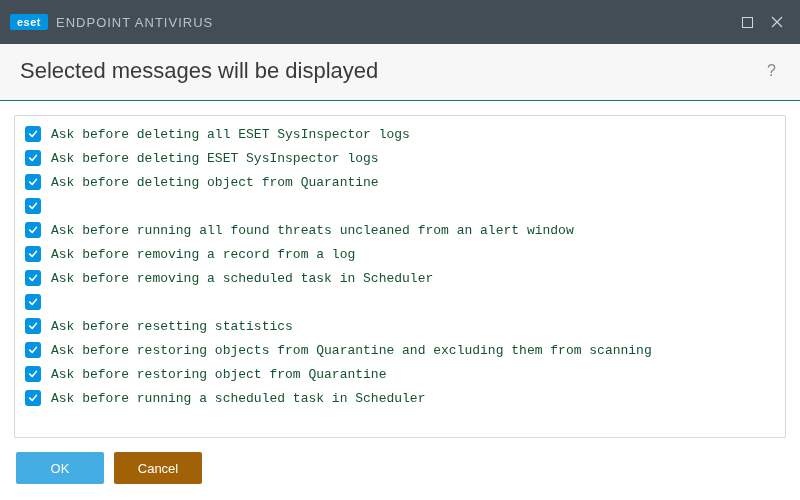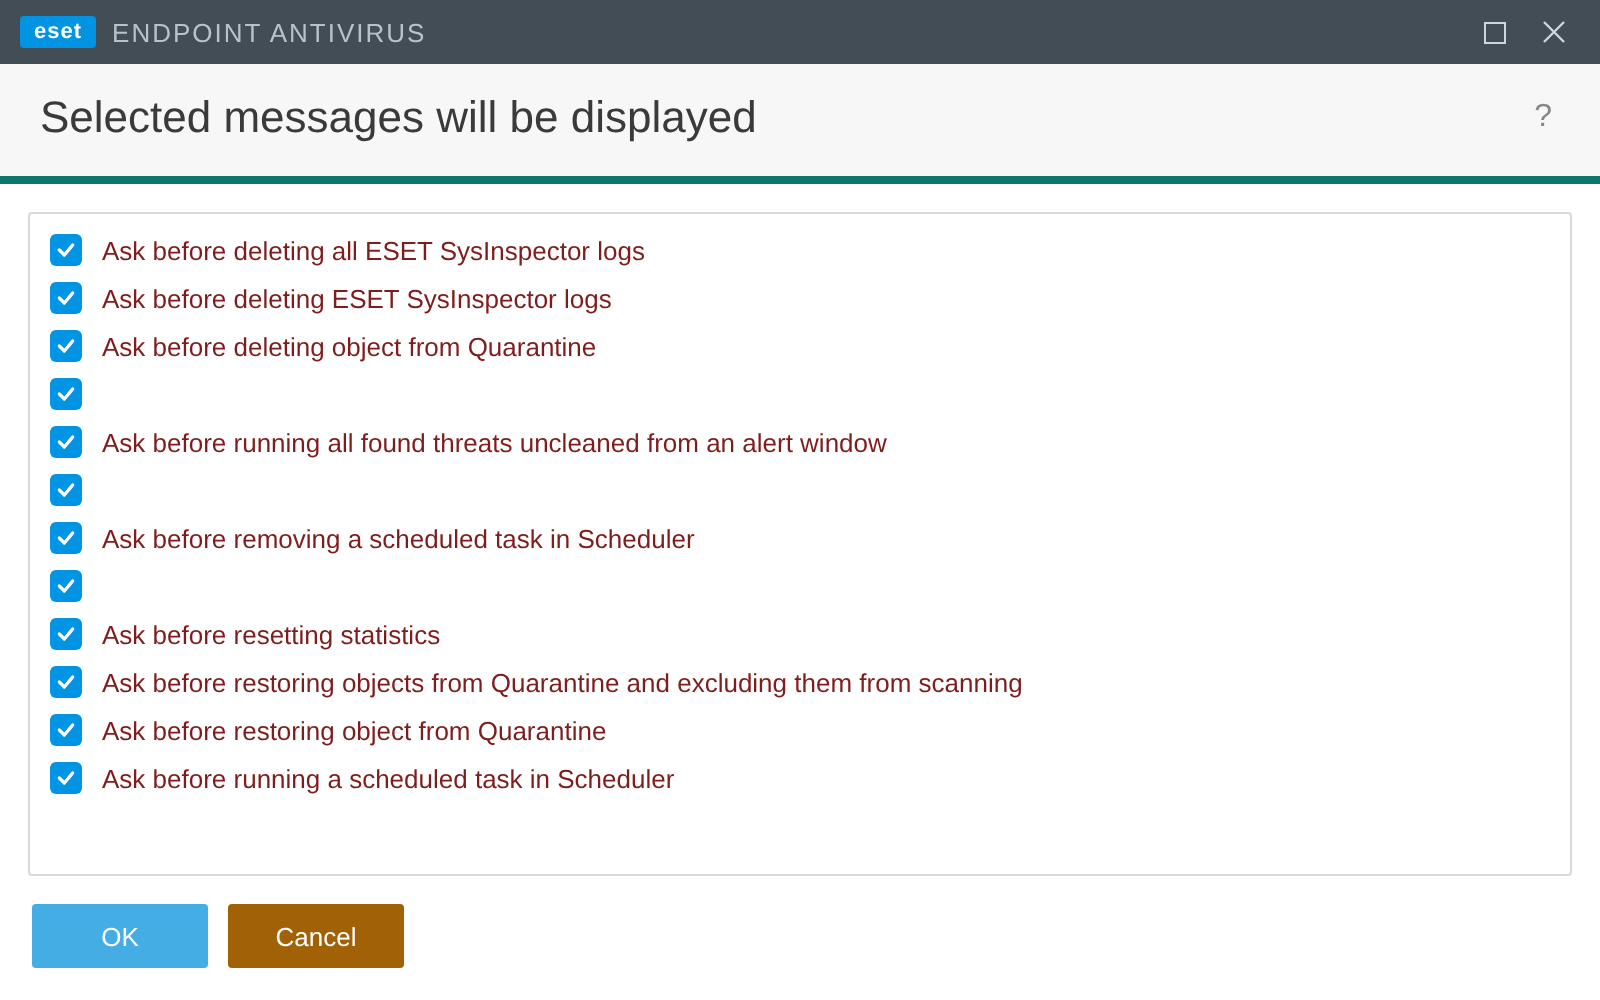--- a/index.html
+++ b/index.html
@@ -7,21 +7,21 @@
       font-family: "Segoe UI", Tahoma, sans-serif;
       background: #fff;
       width: 800px;
       height: 500px;
       overflow: hidden;
       display: flex;
       flex-direction: column;
     }
     .titlebar {
       background: #424D56;
-      height: 32px;
+      height: 44px;
       display: flex;
       align-items: center;
       padding: 0 8px 0 10px;
       color: #cfd6db;
     }
     .brand-badge {
       background: #0094E3;
       color: #fff;
       font-weight: 700;
       font-size: 11px;
@@ -42,21 +42,21 @@
       height: 32px;
       display: flex;
       align-items: center;
       justify-content: center;
       color: #cfd6db;
       cursor: pointer;
     }
     .titlebar-btn svg { stroke: #cfd6db; }
     .subheader {
       background: #F7F7F7;
-      border-bottom: 4px solid #0f766e;
+      border-bottom: 1px solid #0f766e;
       padding: 14px 20px 16px 20px;
       display: flex;
       align-items: center;
     }
     .subheader h1 {
       font-size: 22px;
       font-weight: 400;
       color: #3A3A3A;
     }
     .help-icon {
@@ -80,22 +80,23 @@
       padding: 6px 4px;
     }
     .list-box::-webkit-scrollbar { width: 12px; }
     .list-box::-webkit-scrollbar-track { background: #f4f4f4; }
     .list-box::-webkit-scrollbar-thumb { background: #c9c9c9; border-radius: 2px; }
     .row {
       display: flex;
       align-items: center;
       padding: 4px 6px;
       font-size: 13px;
-      color: #7f1d1d;
-      cursor: pointer;
+      color: #14532d;
+      cursor: pointer;
+      font-family: Liberation Mono, monospace;
     }
     .chk {
       width: 16px;
       height: 16px;
       border-radius: 3px;
       background: #0094E3;
       margin-right: 10px;
       flex-shrink: 0;
       display: flex;
       align-items: center;
@@ -185,20 +186,21 @@
           </svg>
         </span>
         <span>Ask before running all found threats uncleaned from an alert window</span>
       </div>
       <div class="row">
         <span class="chk">
           <svg width="10" height="10" viewBox="0 0 12 12">
             <path d="M2 6 L5 9 L10 3" stroke="#fff" stroke-width="2" fill="none" stroke-linecap="round" stroke-linejoin="round"></path>
           </svg>
         </span>
+        <span>Ask before removing a record from a log</span>
       </div>
       <div class="row">
         <span class="chk">
           <svg width="10" height="10" viewBox="0 0 12 12">
             <path d="M2 6 L5 9 L10 3" stroke="#fff" stroke-width="2" fill="none" stroke-linecap="round" stroke-linejoin="round"></path>
           </svg>
         </span>
         <span>Ask before removing a scheduled task in Scheduler</span>
       </div>
       <div class="row">

